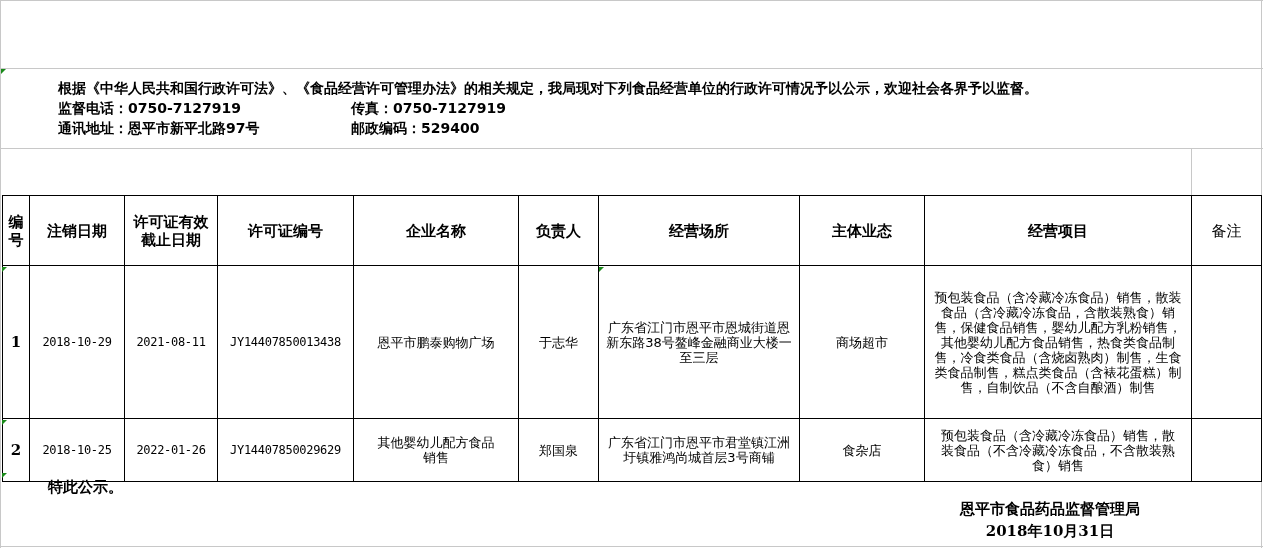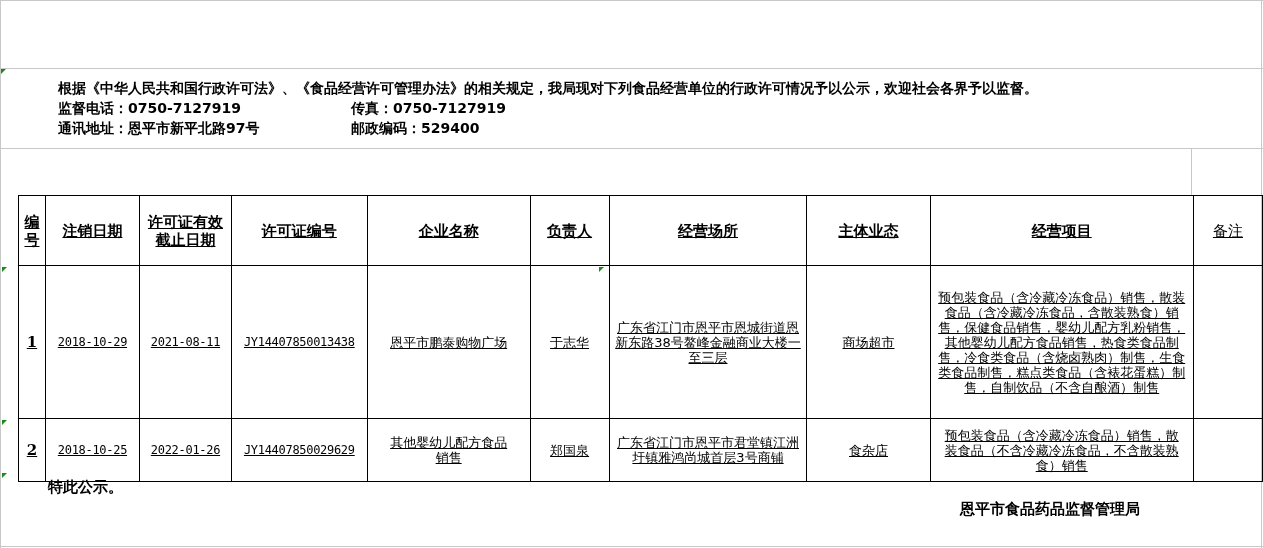--- a/index.html
+++ b/index.html
@@ -11,21 +11,21 @@
   .title { position: absolute; left: 2px; top: 1px; width: 1259px; height: 66px;
            display: flex; align-items: center; justify-content: center;
            font-family: "DejaVu Serif", "Liberation Serif", serif; font-size: 24px; letter-spacing: 0px; }
   .intro { position: absolute; left: 38px; top: 78px; font-size: 14px; font-weight: bold; line-height: 20px;
            font-family: "DejaVu Sans", "Liberation Sans", sans-serif; margin-left: 20px; }
   .intro .row { display: flex; white-space: nowrap; }
   .intro .col1 { width: 293px; }
   .subtitle { position: absolute; left: 2px; top: 149px; width: 1189px; height: 46px;
               display: flex; align-items: center; justify-content: center;
               font-family: "DejaVu Serif", "Liberation Serif", serif; font-size: 24px; }
-  table.grid { position: absolute; left: 18px; top: 195px; border-collapse: collapse; table-layout: fixed; text-decoration: underline; }
+  table.grid { position: absolute; left: 2px; top: 195px; border-collapse: collapse; table-layout: fixed; }
   table.grid td, table.grid th { border: 1.5px solid #000; text-align: center; vertical-align: middle;
            padding: 0 2px; font-size: 13px; line-height: 15px; overflow: hidden; }
   table.grid th { font-weight: bold; font-size: 15px; line-height: 18px; }
   table.grid th.light { font-weight: normal; }
   table.grid td.num { font-family: "DejaVu Serif", "Liberation Serif", serif; font-weight: bold; font-size: 15px; }
   table.grid td.mono { font-family: "DejaVu Sans Mono", "Liberation Mono", monospace; font-size: 12px; letter-spacing: -0.3px; }
   .marker { position: absolute; width: 0; height: 0; border-top: 5px solid #1a8a1a; border-right: 5px solid transparent; }
   .notice { position: absolute; left: 48px; top: 478px; font-size: 15px; font-weight: bold; }
   .sign { position: absolute; left: 920px; top: 498px; width: 260px; text-align: center;
           font-family: "DejaVu Serif", "Liberation Serif", serif; font-weight: bold; font-size: 15px; line-height: 22px; }
@@ -115,14 +115,15 @@
 
   <div class="marker" style="left:2px; top:267px;"></div>
   <div class="marker" style="left:599px; top:267px;"></div>
   <div class="marker" style="left:2px; top:420px;"></div>
   <div class="marker" style="left:2px; top:473px;"></div>
 
   <div class="notice">特此公示。</div>
 
   <div class="sign">
     <div>恩平市食品药品监督管理局</div>
+    <div>2018年10月31日</div>
   </div>
 </div>
 
 </body></html>

